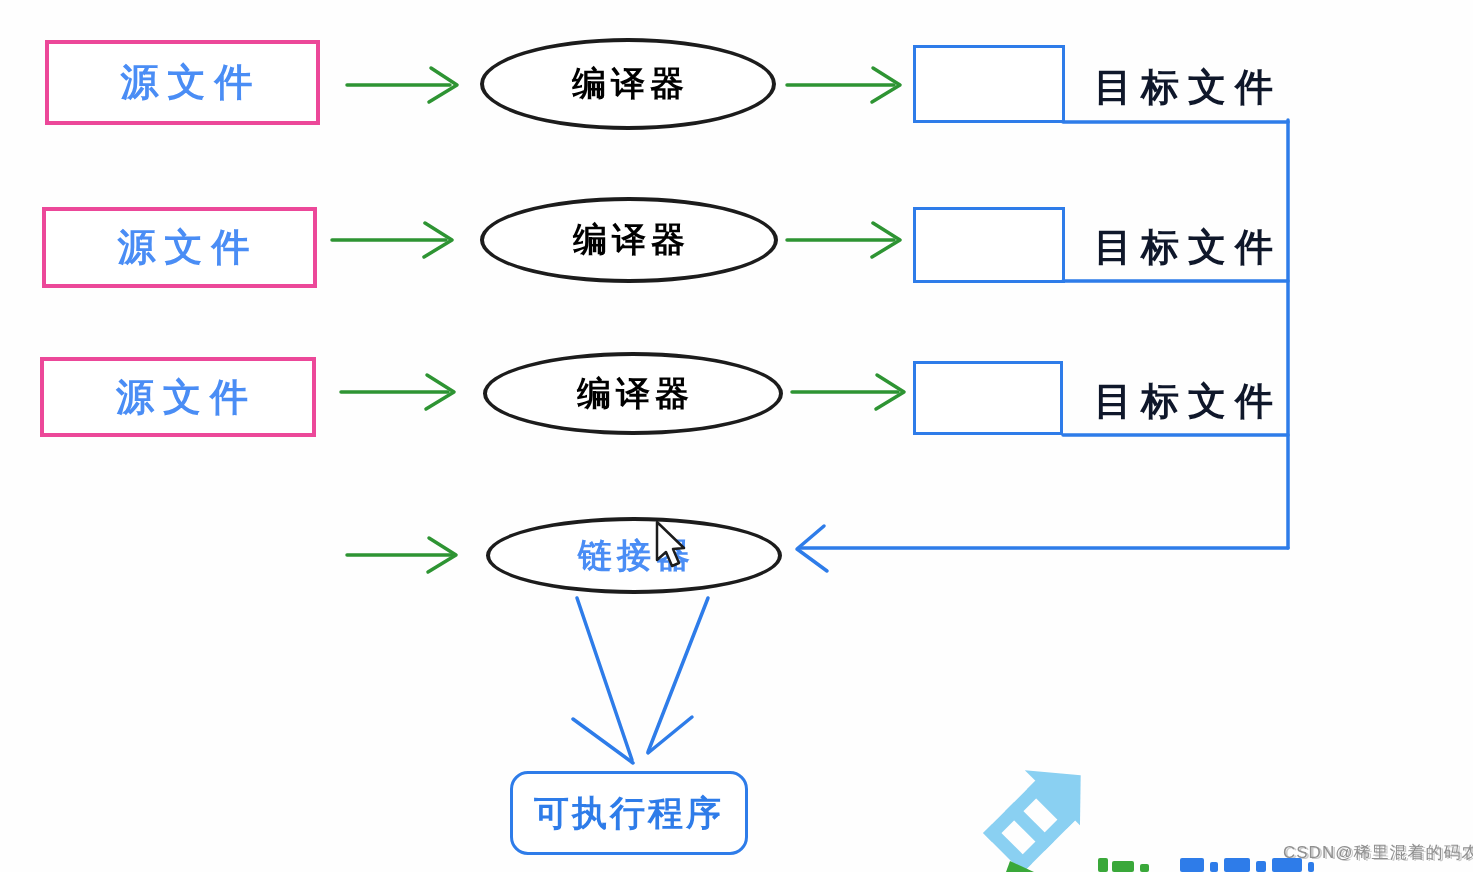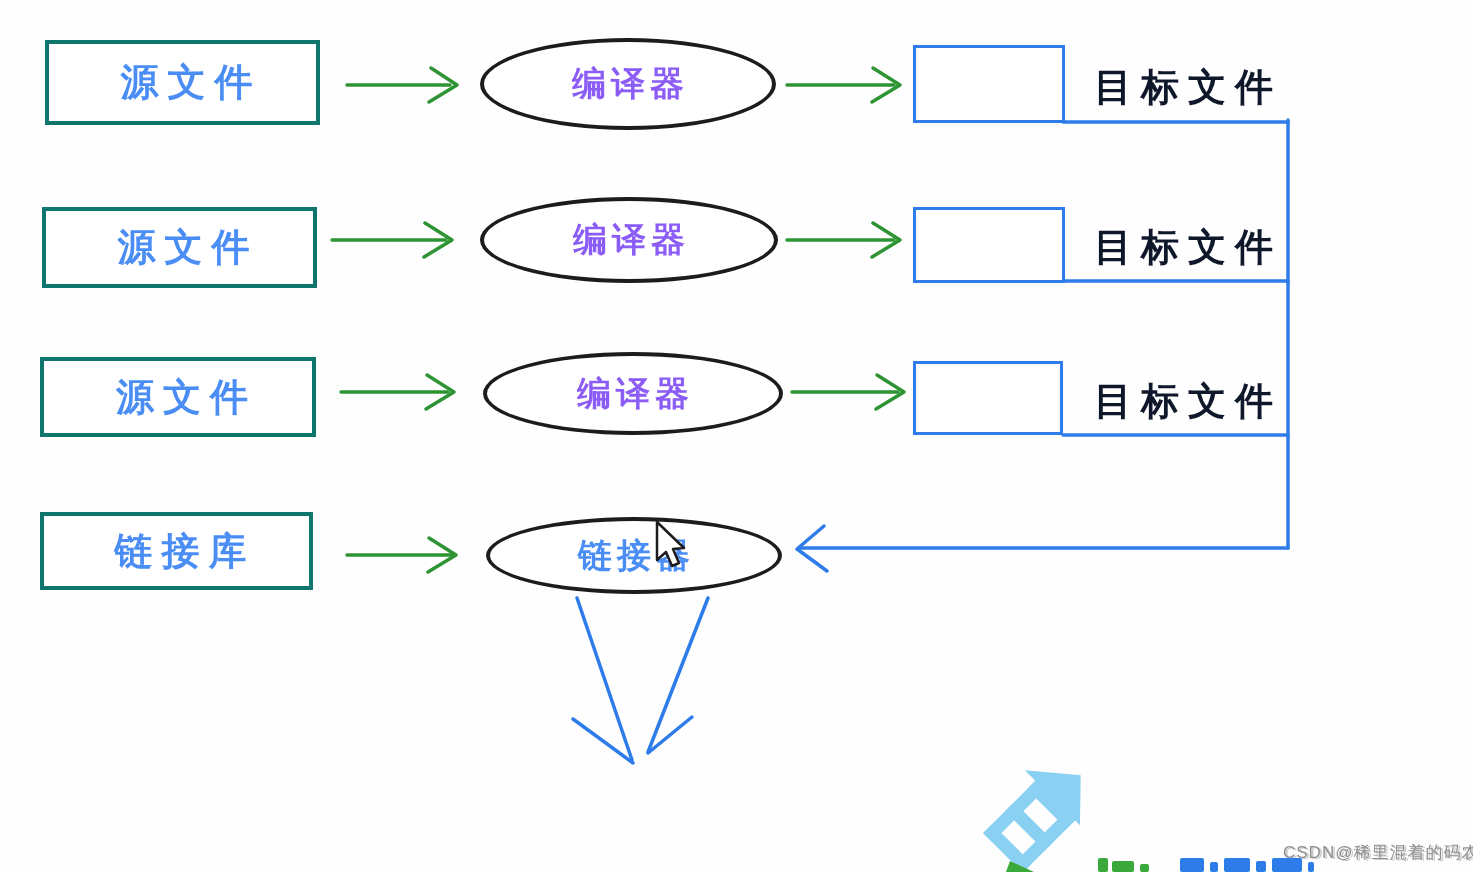--- a/index.html
+++ b/index.html
@@ -1,24 +1,24 @@
 <!DOCTYPE html>
 <html><head>
 <meta charset="utf-8">
 <style>
   html,body{margin:0;padding:0;background:#ffffff;}
   #stage{
     position:relative;width:1473px;height:872px;background:#fefefe;
     overflow:hidden;font-family:"Liberation Sans","DejaVu Sans",sans-serif;
   }
   .node{position:absolute;display:flex;align-items:center;justify-content:center;background:#ffffff;box-sizing:border-box;}
-  .src-box{border:4px solid #0f766e;padding-left:8px;}
+  .src-box{border:4px solid #ec4899;padding-left:8px;}
   .src-box .lbl{color:#4a8df5;font-size:38px;font-weight:600;letter-spacing:9px;text-indent:9px;}
   .ellipse{border:4px solid #1c1c1c;border-radius:50%;}
-  .ellipse .lbl{font-size:34px;font-weight:600;letter-spacing:5px;text-indent:5px;color:#8b5cf6;}
+  .ellipse .lbl{font-size:34px;font-weight:600;letter-spacing:5px;text-indent:5px;color:#000000;}
   .ellipse.blue-text .lbl{color:#4a8df5;}
   .obj-box{border:3px solid #2e7ce9;}
   .obj-label{position:absolute;color:#0f172a;font-size:38px;font-weight:600;letter-spacing:9px;white-space:nowrap;}
   .exe-box{border:3px solid #2e7ce9;border-radius:18px;}
   .exe-box .lbl{color:#2e7ce9;font-size:35px;font-weight:600;letter-spacing:3px;}
   .watermark{
     position:absolute;left:1283px;top:841px;color:#8f8f8f;font-size:17px;
     letter-spacing:1px;white-space:nowrap;
     text-shadow:2px 1px 0 rgba(140,140,140,0.45);
   }
@@ -54,27 +54,27 @@
 
   <div class="node src-box" style="left:40px;top:357px;width:276px;height:80px;">
     <span class="lbl">源文件</span>
   </div>
   <div class="node ellipse" style="left:483px;top:352px;width:300px;height:83px;">
     <span class="lbl">编译器</span>
   </div>
   <div class="node obj-box" style="left:913px;top:361px;width:150px;height:74px;"></div>
   <div class="obj-label" style="left:1094px;top:376px;">目标文件</div>
 
-  <div class="node src-box" style="left:40px;top:512px;width:273px;height:78px;">
-    <span class="lbl">链接库</span>
-  </div>
   <div class="node ellipse blue-text" style="left:486px;top:517px;width:296px;height:77px;">
     <span class="lbl">链接器</span>
   </div>
 
+  <div class="node exe-box" style="left:510px;top:771px;width:238px;height:84px;">
+    <span class="lbl">可执行程序</span>
+  </div>
 
   <div class="watermark">CSDN@稀里混着的码农</div>
 
   <svg id="wires" width="1473" height="872" viewBox="0 0 1473 872">
 
     <g>
       <path class="g-line" d="M347,85 H450"></path>
         <path class="g-line" d="M431,68 L457,85 L429,102"></path>
     </g>
     <g>

